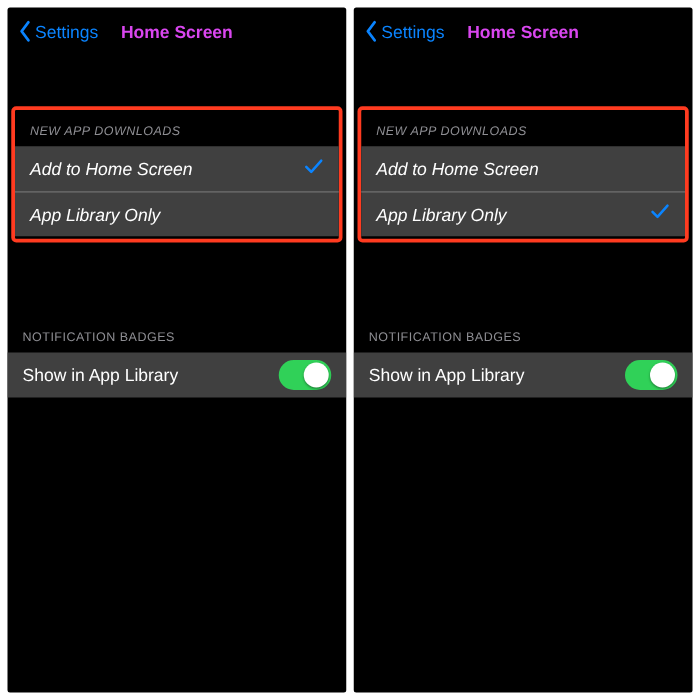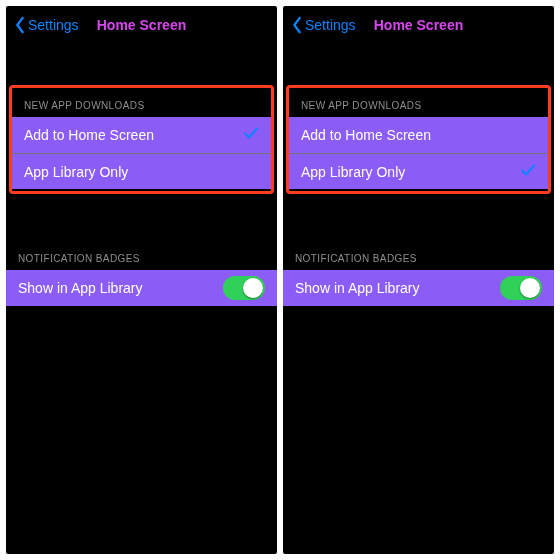--- a/index.html
+++ b/index.html
@@ -50,46 +50,47 @@
     font-size: 14px;
     font-weight: 600;
     pointer-events: none;
   }
   .highlight-box {
     border: 3px solid #ff3b20;
     border-radius: 4px;
     margin: 4px 3px 8px 3px;
     padding-top: 6px;
     padding-bottom: 2px;
+    font-style: italic;
   }
   .section-header {
     color: #8e8e93;
     font-size: 10px;
     letter-spacing: 0.4px;
     padding: 6px 12px 6px 12px;
     text-transform: uppercase;
   }
   .row {
-    background: #8b5cf6;
+    background: #404040;
     color: #fff;
     font-size: 14px;
     height: 36px;
     display: flex;
     align-items: center;
     justify-content: space-between;
     padding: 0 12px;
   }
   .row + .row { border-top: 1px solid #737373; }
   .check {
     color: #0a84ff;
     font-size: 16px;
   }
   .check svg { width: 16px; height: 16px; }
   .section2 {
-    margin-top: 8px;
+    margin-top: 20px;
   }
   .toggle {
     width: 42px;
     height: 24px;
     background: #30d158;
     border-radius: 12px;
     position: relative;
   }
   .toggle .knob {
     position: absolute;

